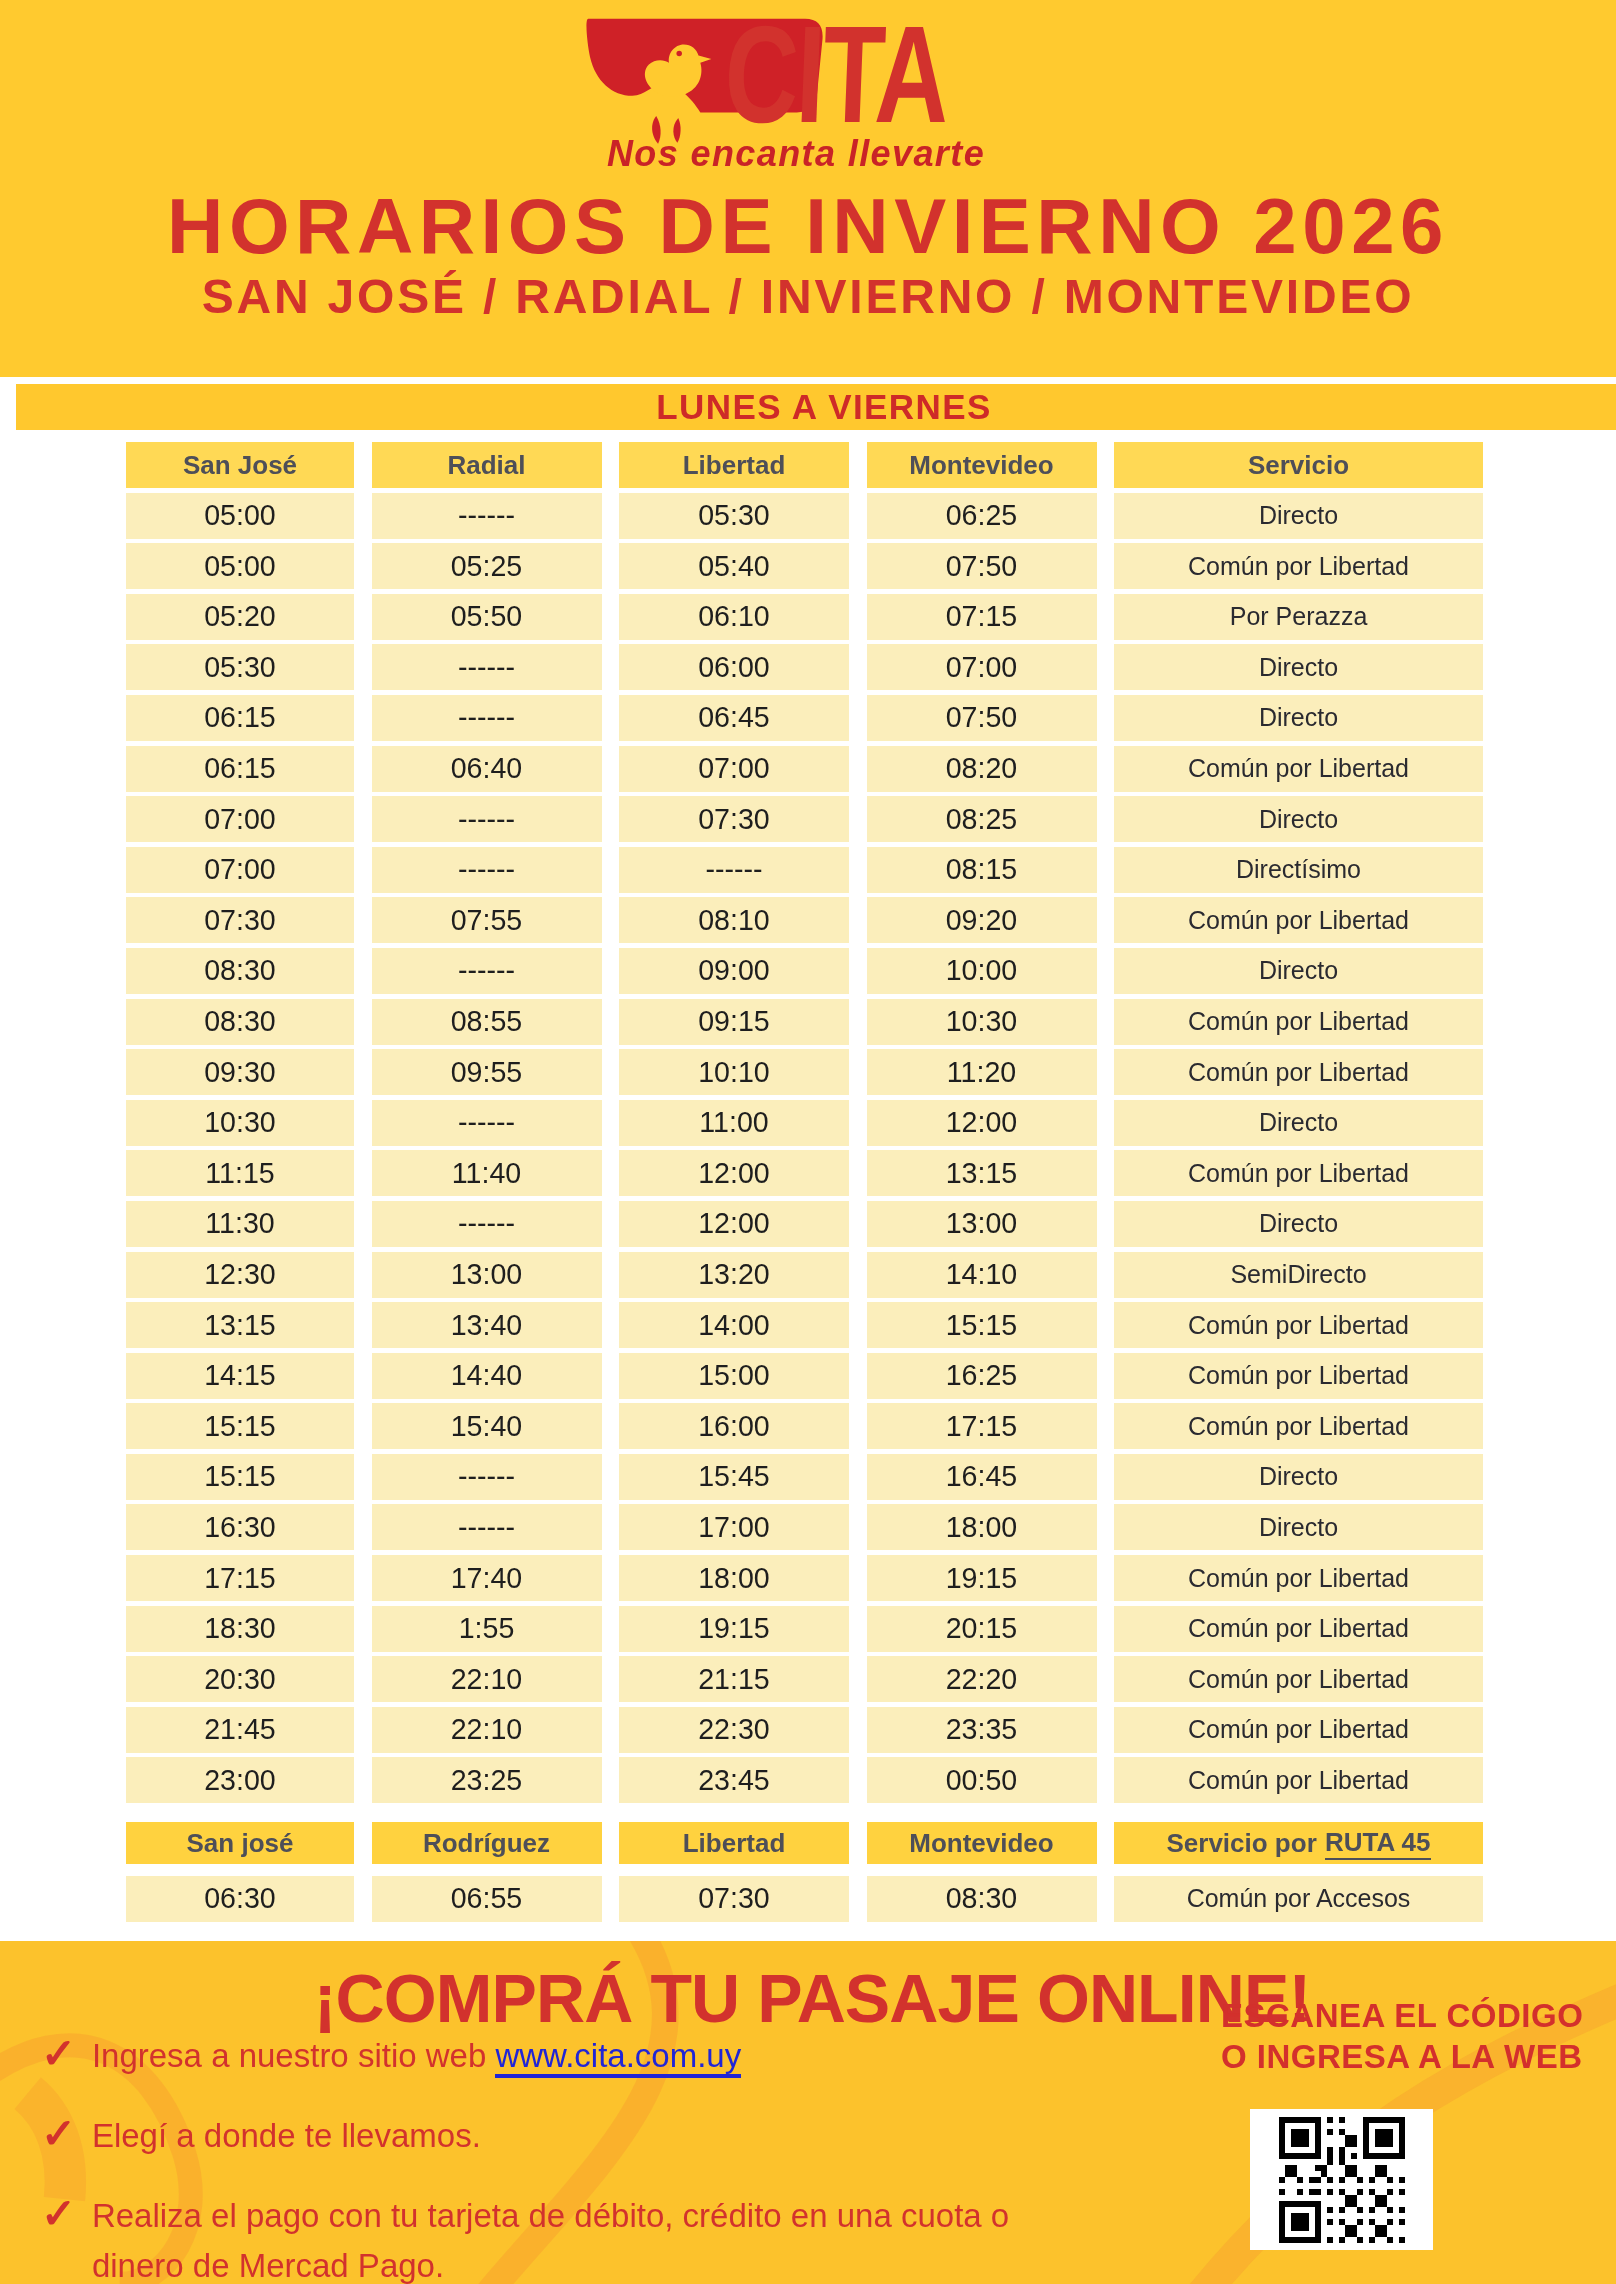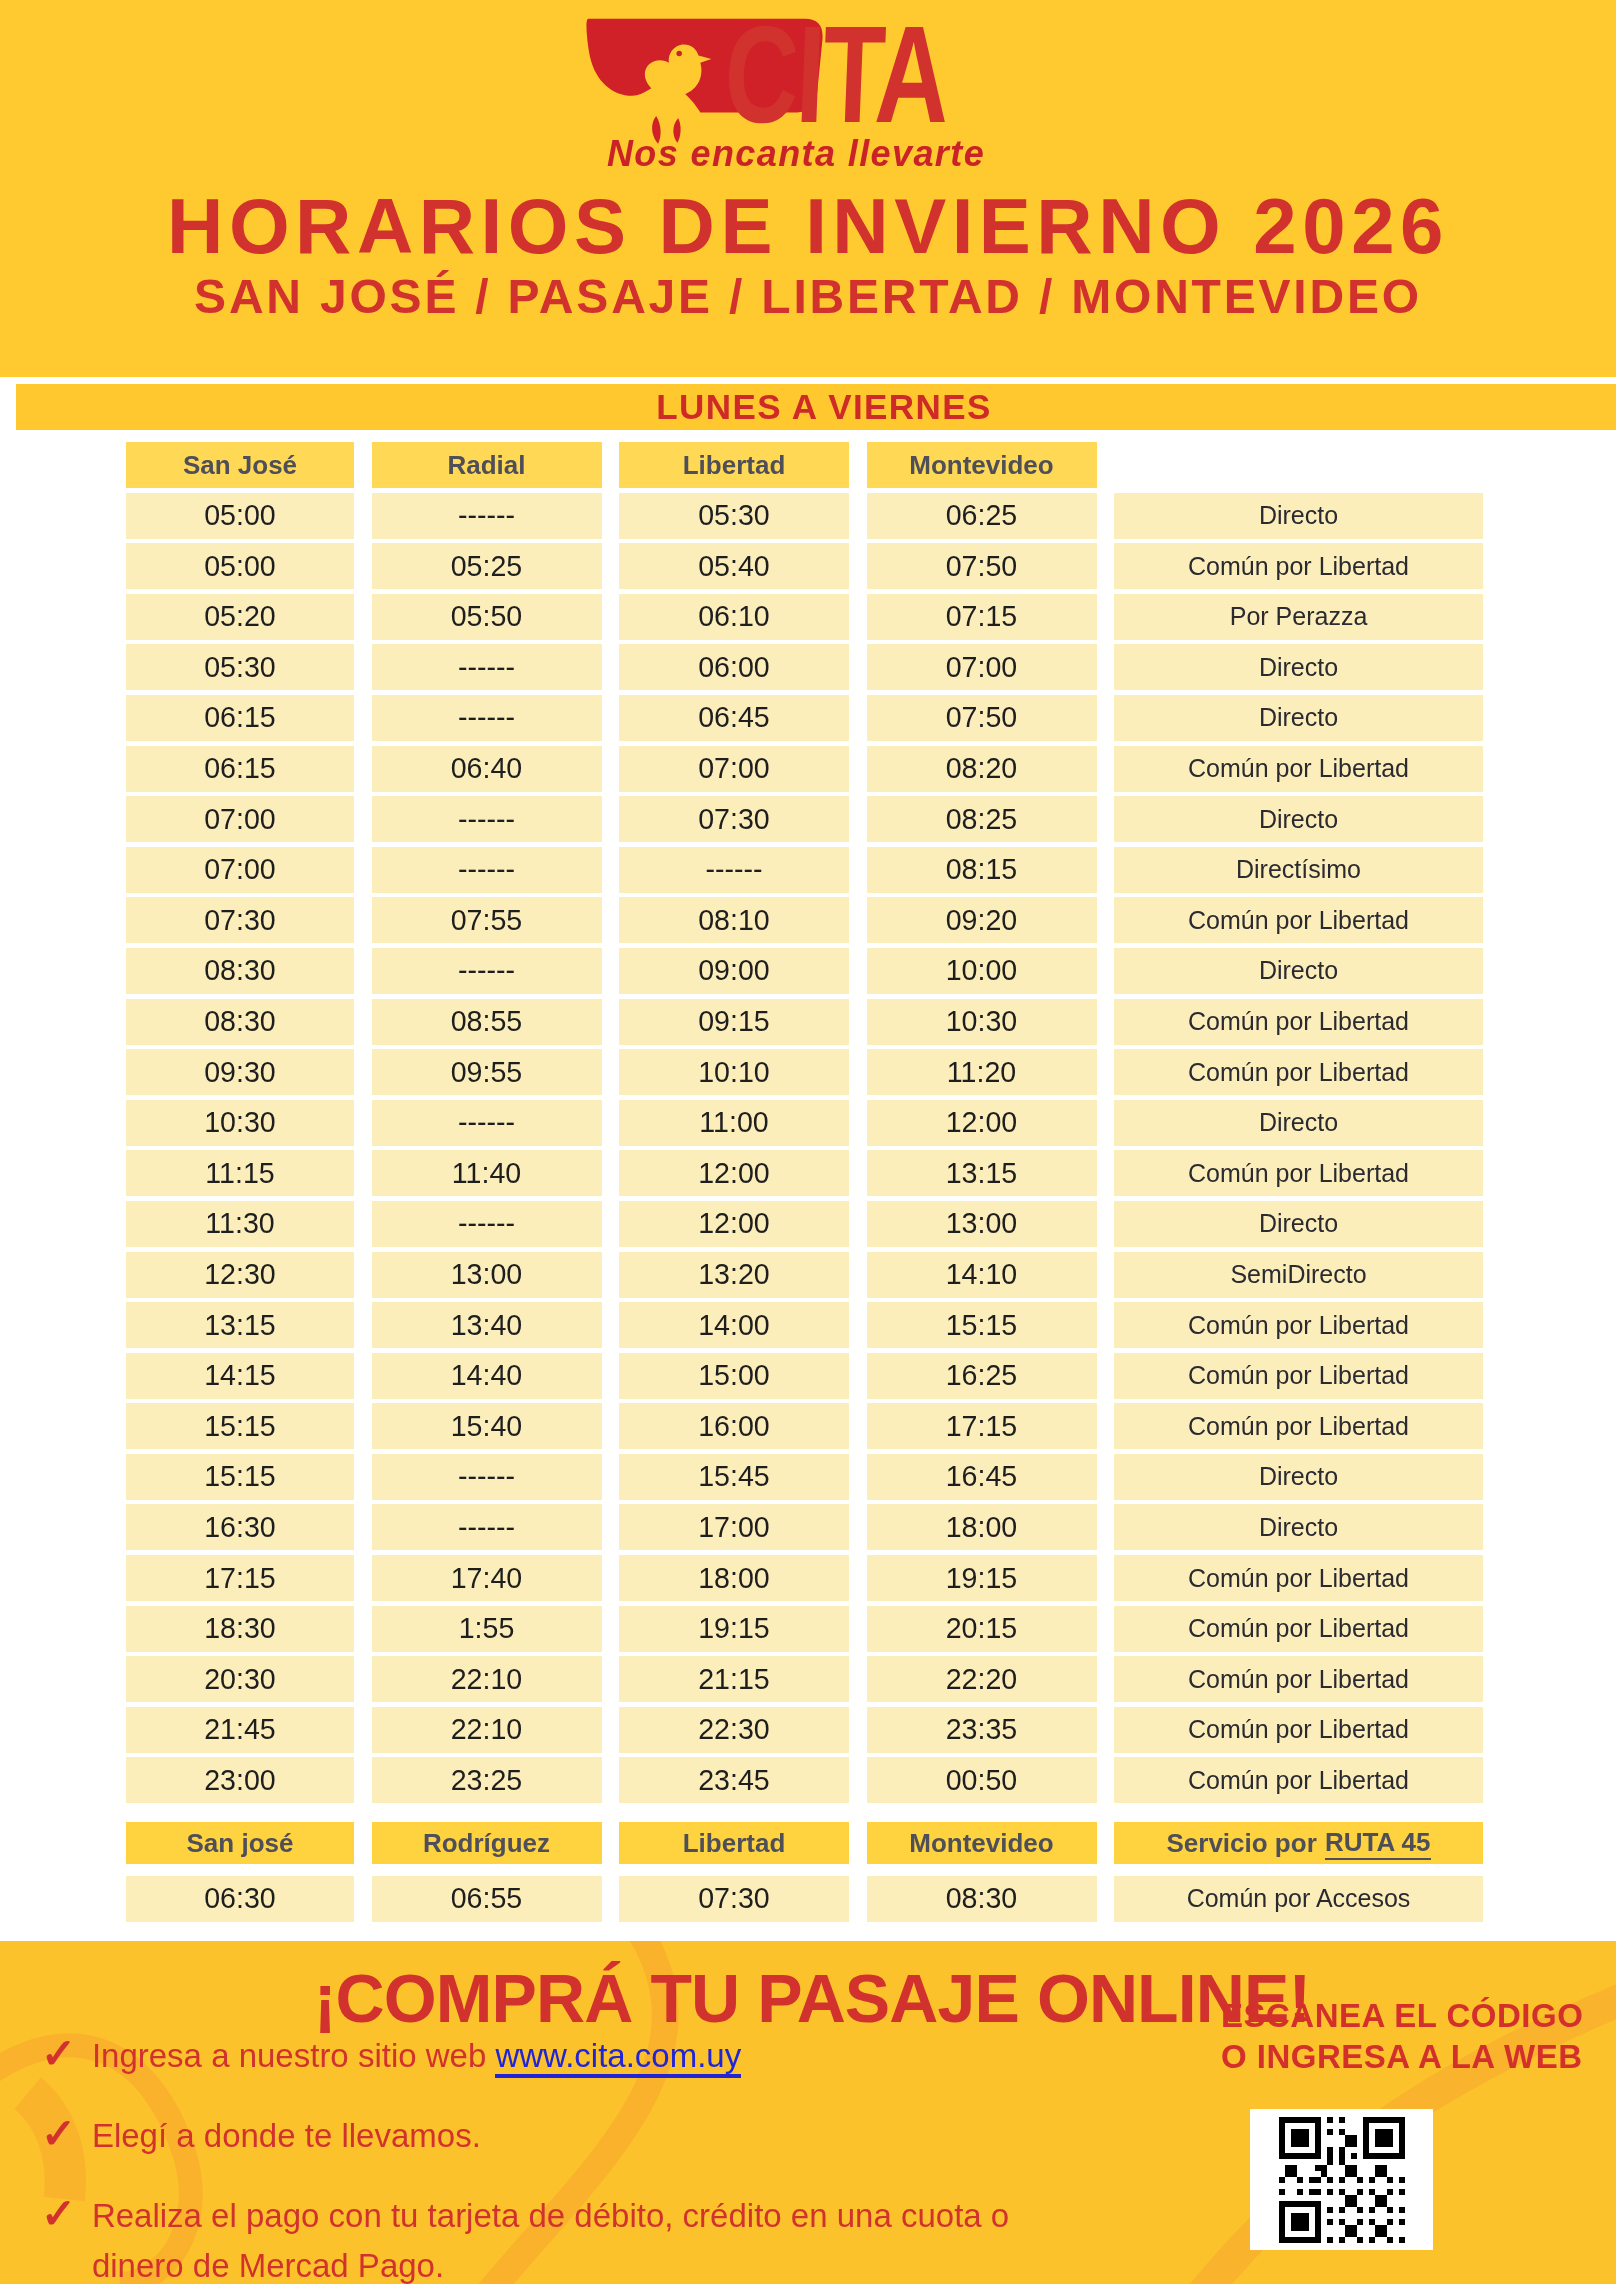--- a/index.html
+++ b/index.html
@@ -68,33 +68,34 @@
         <path fill="#cf2127" d="M14,4 h236 c14,0 20,8 19,22 l-6,60 c-1,14 -9,20 -22,20 h-105 c-10,-16 -24,-30 -40,-30 c-14,0 -20,12 -34,12 c-22,0 -40,-16 -46,-42 c-3,-14 -6,-42 -2,-42 z"></path>
         <path fill="#ffca2f" d="M96,88 c-18,-6 -26,-24 -16,-34 c6,-6 16,-6 22,-2 c-2,-10 6,-20 16,-20 c8,0 14,5 16,12 l14,4 l-12,4 c4,14 -2,28 -16,34 c-8,3 -16,4 -24,2 z"></path>
         <circle fill="#cf2127" cx="113" cy="42" r="3"></circle>
         <path fill="#cf2127" d="M88,110 c6,10 6,22 2,30 c-6,-6 -10,-20 -2,-30 z"></path>
         <path fill="#cf2127" d="M112,112 c4,9 3,20 -1,27 c-5,-6 -7,-18 1,-27 z"></path>
       </svg>
       <div class="cita-word">CITA</div>
       <div class="tagline">Nos encanta llevarte</div>
     </div>
     <div class="main-title">HORARIOS DE INVIERNO 2026</div>
-    <div class="sub-title">SAN JOSÉ / PASAJE / LIBERTAD / MONTEVIDEO</div>
+    <div class="sub-title">SAN JOSÉ / RADIAL / INVIERNO / MONTEVIDEO</div>
   </div>
 
   <div class="day-band">
     <span>LUNES A VIERNES</span>
   </div>
 
   <div class="schedule">
     <div class="grid" id="main-head">
         <div class="hcell">San José</div>
         <div class="hcell">Radial</div>
         <div class="hcell">Libertad</div>
         <div class="hcell">Montevideo</div>
+        <div class="hcell">Servicio</div>
       </div>
     <div class="t-body" id="main-body">
         <div class="grid t-row">
           <div class="cell">05:00</div>
           <div class="cell">------</div>
           <div class="cell">05:30</div>
           <div class="cell">06:25</div>
           <div class="cell service">Directo</div>
         </div>
         <div class="grid t-row">

